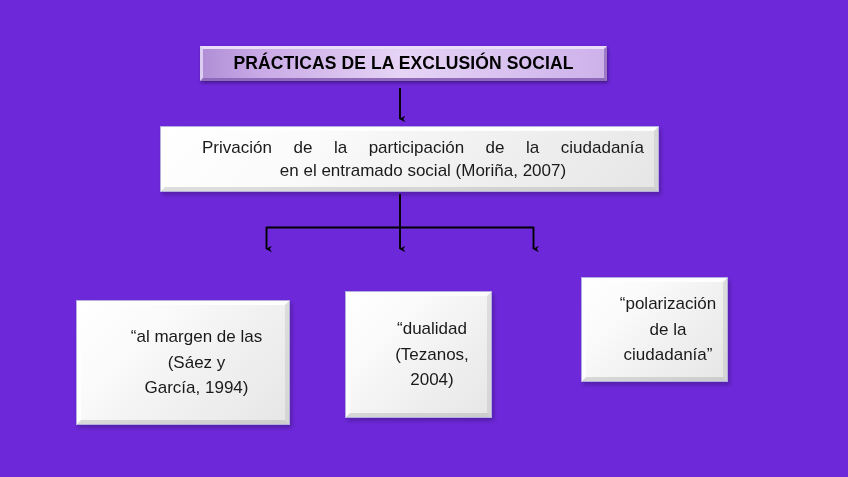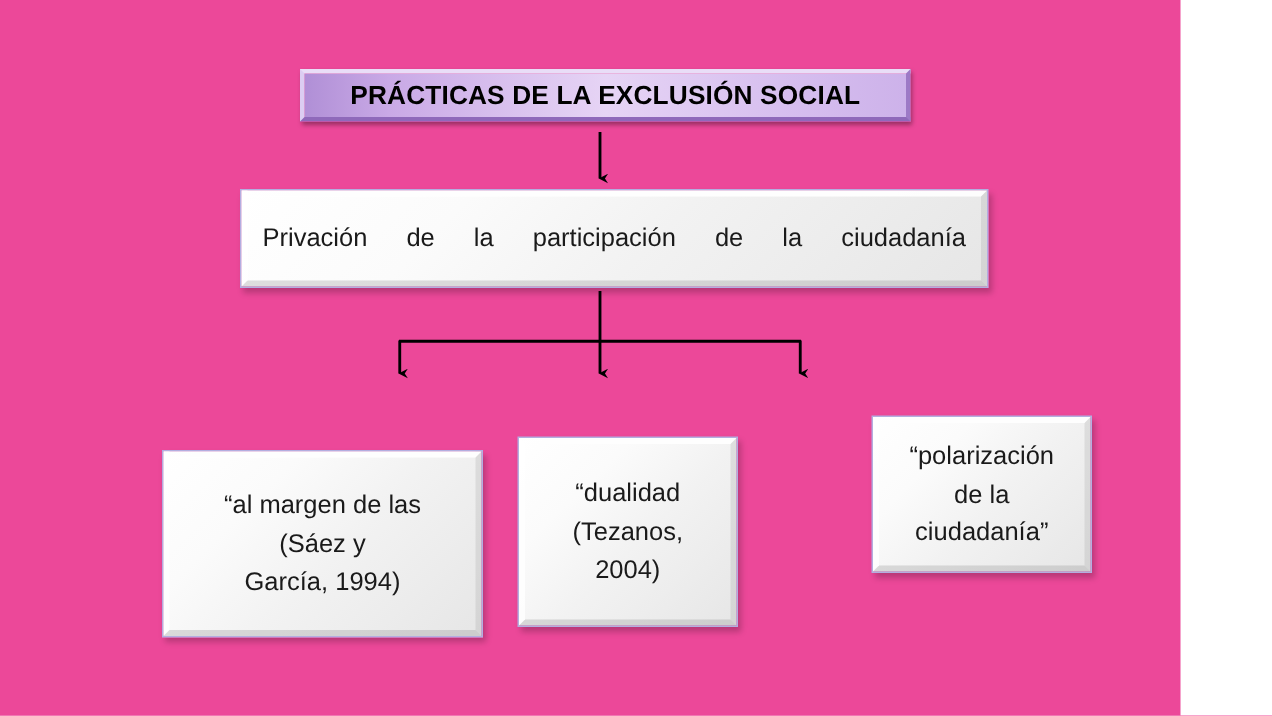--- a/index.html
+++ b/index.html
@@ -8,23 +8,23 @@
   }
   body {
     width: 848px;
     height: 477px;
     background: #ffffff;
     font-family: "Liberation Sans", sans-serif;
     overflow: hidden;
   }
   #canvas {
     position: relative;
-    width: 787px;
+    width: 848px;
     height: 477px;
-    background: #ec4899;
+    background: #6d28d9;
   }
 
   
   .title-box {
     position: absolute;
     left: 200px;
     top: 46px;
     width: 407px;
     height: 35px;
     box-sizing: border-box;
@@ -60,20 +60,21 @@
         #ffffff 0%,
         #fbfbfb 28%,
         #f2f2f2 55%,
         #ececec 78%,
         #e6e6e6 100%);
     border: 1.5px solid #b3aee0;
     box-shadow: 2px 3px 4px rgba(0,0,0,0.22);
     display: flex;
     align-items: center;
     justify-content: center;
+    padding-left: 27px;
   }
   
   .wbox::before {
     content: "";
     position: absolute;
     left: 0; top: 0; right: 0; bottom: 0;
     pointer-events: none;
     border-top: 4px solid rgba(255,255,255,0.95);
     border-left: 4px solid rgba(255,255,255,0.85);
     border-right: 4px solid rgba(150,150,150,0.22);
@@ -104,21 +105,21 @@
     text-align: justify;
     text-align-last: justify;
     margin: 0;
   }
   #box-definition .ln2 {
     text-align: center;
     margin: 0;
   }
 
   
-  #box-term-1 { left: 76px;  top: 300px; width: 214px; height: 125px; margin-left: 32px; }
+  #box-term-1 { left: 76px;  top: 300px; width: 214px; height: 125px; }
   #box-term-2 { left: 345px; top: 291px; width: 147px; height: 127px; }
   #box-term-3 { left: 581px; top: 277px; width: 147px; height: 105px; }
 
   .term-text {
     font-size: 17px;
     line-height: 1.5;
     text-align: center;
   }
 
   
@@ -166,20 +167,21 @@
       <line x1="400" y1="227" x2="400" y2="249" stroke="#000000" stroke-width="1.9" marker-end="url(#arrowhead)"></line>
     </g>
     <g>
       <line x1="533.5" y1="227" x2="533.5" y2="249" stroke="#000000" stroke-width="1.9" marker-end="url(#arrowhead)"></line>
     </g>
   </svg>
 
   <div class="wbox" id="box-definition">
     <div class="inner">
       <p class="ln1">Privación de la participación de la ciudadanía</p>
+      <p class="ln2">en el entramado social (Moriña, 2007)</p>
     </div>
   </div>
 
   <div class="wbox" id="box-term-1">
     <div class="inner term-text">
       <div>“al margen de las</div>
       <div>(Sáez y</div>
       <div>García, 1994)</div>
     </div>
   </div>

